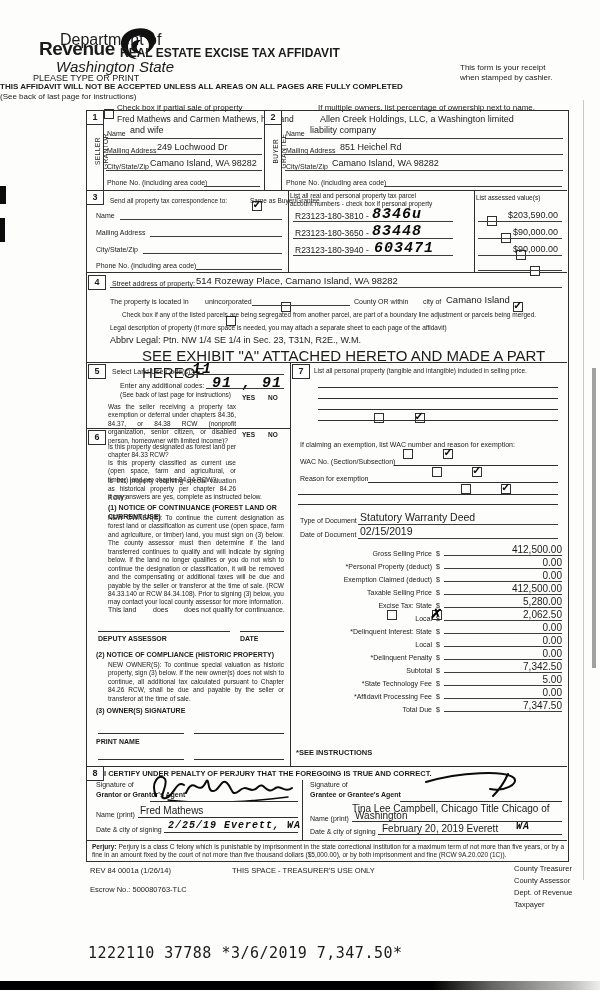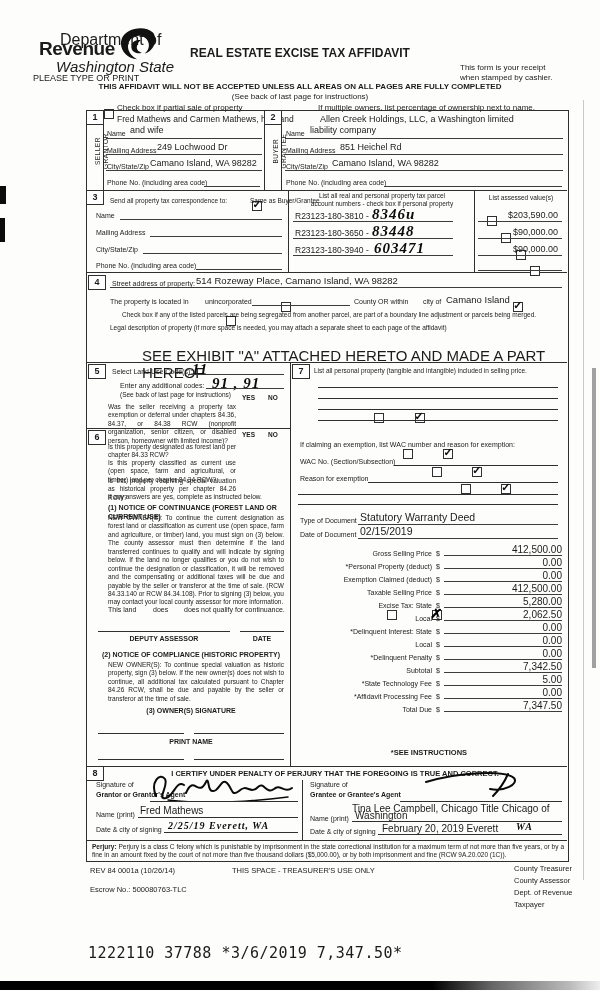--- a/index.html
+++ b/index.html
@@ -1,33 +1,33 @@
 <!DOCTYPE html>
 <html><head>
 <meta charset="utf-8">
 <style>
   html,body{margin:0;padding:0;background:#e8e8e8;}
   .page{position:relative;width:600px;height:991px;background:#fdfdfc;overflow:hidden;
         font-family:"Liberation Sans", sans-serif;color:#1b1b1b;}
   .a{position:absolute;}.t65{font-size:6.5px;line-height:1.3}.t7{font-size:7px;line-height:1.3}
   .t75{font-size:7.5px}.t8{font-size:8px}.t85{font-size:8.5px}.t9{font-size:9px}.t95{font-size:9.5px}
   .t10{font-size:10px}.t105{font-size:10.5px}.t11{font-size:15px}.t12{font-size:12px}.t19{font-size:19px}
-  .b{font-weight:bold}.c{text-align:center}.r{text-align:right}.j{text-align:justify}.i{font-style:italic}
+  .b{font-weight:bold}.c{}.r{text-align:right}.j{text-align:justify}.i{font-style:italic}
   .ul{border-bottom:1px solid #3c3c3c;}
   .hl{background:#2f2f2f;height:1px;}
   .vl{background:#2f2f2f;width:1px;}
   .box{border:1px solid #2f2f2f;background:#fff;}
   .numbox{border:1px solid #2f2f2f;width:16px;height:13px;text-align:center;
           font-size:9px;font-weight:bold;line-height:13px;background:#fff;}
   .cb{display:inline-block;width:8px;height:8px;border:1px solid #2f2f2f;background:#fff;
       vertical-align:-1px;position:relative;}
   .cb.ck::after{content:"\2713";position:absolute;left:-1px;top:-4px;font-size:11px;font-weight:bold;color:#111;}
   .cb.hx::after{content:"\2717";position:absolute;left:-2px;top:-5px;font-size:13px;font-weight:bold;color:#000;
       transform:rotate(8deg);}
-  .hand{font-family:Liberation Serif, serif;font-style:italic;font-weight:bold;letter-spacing:1px;color:#0c0c0c;}
+  .hand{font-family:Liberation Mono, monospace;font-style:italic;font-weight:bold;letter-spacing:1px;color:#0c0c0c;}
   .vlabel{font-size:6.5px;letter-spacing:.5px;text-align:center;line-height:1.25;
           transform:rotate(-90deg);transform-origin:center;}
   .mono{font-family:"DejaVu Sans Mono", monospace;}
   svg{display:block;}
 </style>
 </head>
 <body>
 
 <div class="page">
 
@@ -161,20 +161,21 @@
   <div class="a t7" style="left:205px;top:297px">unincorporated</div>
   <div class="a ul" style="left:252px;top:297px;width:98px;height:8px"></div>
   <div class="a t7" style="left:354px;top:297px">County OR within</div>
   <span class="a cb ck" style="left:412px;top:297px"></span>
   <div class="a t7" style="left:423px;top:297px">city of</div>
   <div class="a t95" style="left:446px;top:294px">Camano Island</div>
 
   <span class="a cb" style="left:110px;top:311px"></span>
   <div class="a t65" style="left:122px;top:311px;width:440px">Check box if any of the listed parcels are being segregated from another parcel, are part of a boundary line adjustment or parcels being merged.</div>
   <div class="a t65" style="left:110px;top:324px;width:440px">Legal description of property (if more space is needed, you may attach a separate sheet to each page of the affidavit)</div>
+  <div class="a t9" style="left:110px;top:335px">Abbrv Legal:  Ptn. NW 1/4 SE 1/4 in Sec. 23, T31N, R2E., W.M.</div>
   <div class="a t11" style="left:142px;top:347px">SEE EXHIBIT "A" ATTACHED HERETO AND MADE A PART HEREOF</div>
 
   
   <div class="a vl" style="left:290px;top:362px;height:404px"></div>
 
   <div class="a numbox" style="left:88px;top:364px">5</div>
   <div class="a t7" style="left:112px;top:367px">Select Land Use Code(s):</div>
   <div class="a hand t11" style="left:192px;top:361px">11</div>
   <div class="a ul" style="left:188px;top:365px;width:96px;height:9px"></div>
   <div class="a t7" style="left:120px;top:381px">Enter any additional codes:</div>
@@ -346,21 +347,21 @@
   <div class="a hand t10" style="left:516px;top:821px">WA</div>
   <div class="a hl" style="left:378px;top:834px;width:184px"></div>
 
   <div class="a hl" style="left:86px;top:840px;width:481px"></div>
   <div class="a t65 j" style="left:92px;top:843px;width:472px">
     <span class="b">Perjury:</span>
     <span>Perjury is a class C felony which is punishable by imprisonment in the state correctional institution for a maximum term of not more than five years, or by a fine in an amount fixed by the court of not more than five thousand dollars ($5,000.00), or by both imprisonment and fine (RCW 9A.20.020 (1C)).</span>
   </div>
 
   
-  <div class="a t75" style="left:90px;top:866px">REV 84 0001a (10/26/14)</div>
+  <div class="a t75" style="left:90px;top:866px">REV 84 0001a (1/26/14)</div>
   <div class="a t75" style="left:232px;top:866px">THIS SPACE - TREASURER'S USE ONLY</div>
   <div class="a t75" style="left:90px;top:885px">Escrow No.: 500080763-TLC</div>
 
   
   <div class="a t75" style="left:514px;top:864px">County Treasurer</div>
   
   <div class="a t75" style="left:514px;top:876px">County Assessor</div>
   
   <div class="a t75" style="left:514px;top:888px">Dept. of Revenue</div>
   

